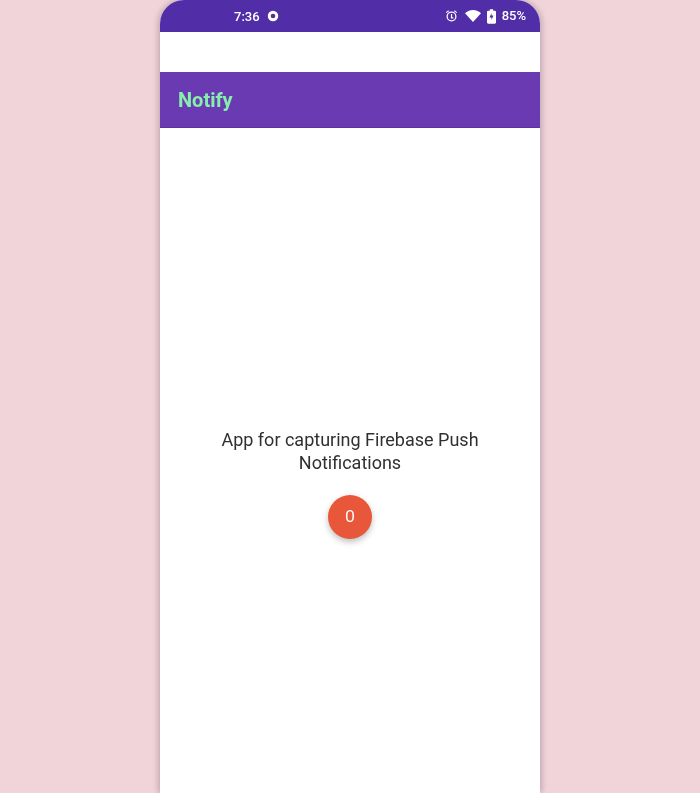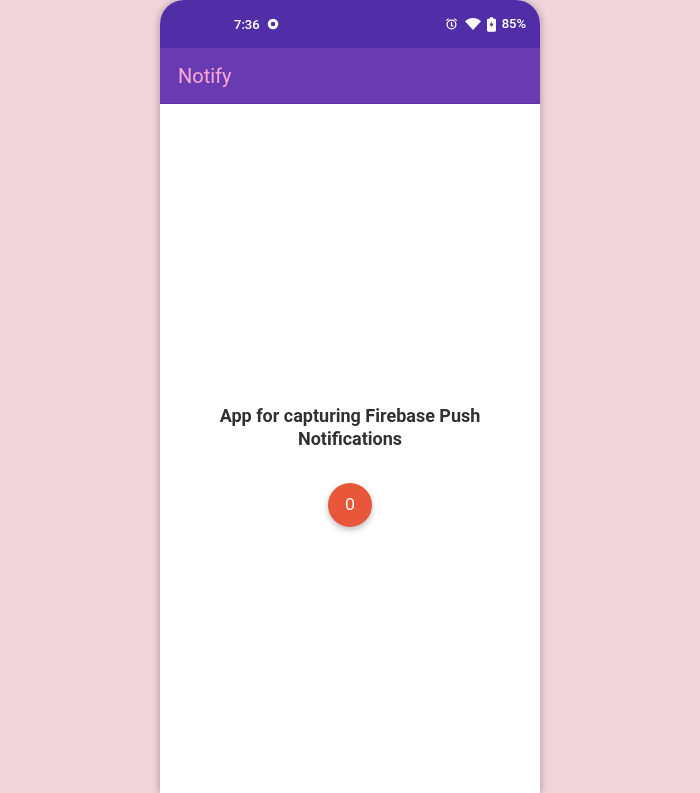--- a/index.html
+++ b/index.html
@@ -20,21 +20,21 @@
     .phone-frame {
       width: 380px;
       height: 793px;
       background: #fff;
       border-radius: 24px 24px 0 0;
       overflow: hidden;
       box-shadow: 0 0 8px rgba(0,0,0,0.15), -3px 0 4px rgba(0,0,0,0.08), 3px 0 4px rgba(0,0,0,0.08);
       position: relative;
     }
     .status-bar {
-      height: 48px;
+      height: 32px;
       background: #512DA8;
       color: #fff;
       display: flex;
       align-items: center;
       padding: 9px 14px;
       font-size: 13px;
       font-weight: 500;
     }
     .status-left {
       display: flex;
@@ -48,44 +48,45 @@
       gap: 6px;
     }
     .status-icon {
       display: inline-flex;
       align-items: center;
       justify-content: center;
     }
     .app-bar {
       height: 56px;
       background: #6A3AB2;
-      color: #f9a8d4;
+      color: #86efac;
       display: flex;
       align-items: center;
       padding: 0 18px;
       font-size: 20px;
-      font-weight: 400;
+      font-weight: 700;
       border-bottom: 1px solid rgba(0,0,0,0.12);
+      margin-top: 40px;
     }
     .content {
       height: calc(100% - 88px);
       background: #fff;
       display: flex;
       flex-direction: column;
       align-items: center;
       padding-top: 300px;
     }
     .description {
       font-size: 18px;
       color: #303030;
       text-align: center;
       line-height: 1.3;
       padding: 0 40px;
-      margin-bottom: 32px;
-      font-weight: 700;
+      margin-bottom: 20px;
+      font-weight: 400;
     }
     .fab {
       width: 44px;
       height: 44px;
       border-radius: 50%;
       background: #e9573a;
       color: #fff;
       display: flex;
       align-items: center;
       justify-content: center;

